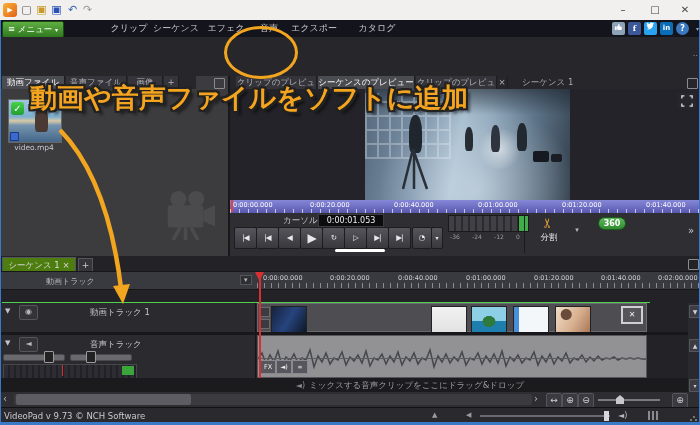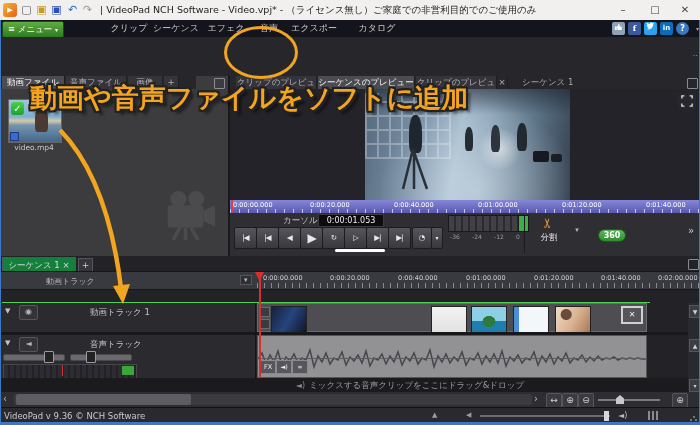--- a/index.html
+++ b/index.html
@@ -83,25 +83,25 @@
   .tbtn{position:absolute;top:14px;width:21px;height:20px;border:1px solid #1d1d20;border-radius:2px;
      background:linear-gradient(#55555b,#38383d);color:#e9e9ec;font-size:7.5px;text-align:center;line-height:20px;letter-spacing:-1px;}
   .tbtn.play{font-size:12px;}
   .cursorbox{position:absolute;left:88px;top:1px;width:64px;height:11px;background:#0c0c0e;color:#efefef;
      font-size:8px;line-height:11px;text-align:center;border:1px solid #3c3c40;}
   .meter{position:absolute;left:218px;top:2px;width:78px;height:15px;border:1px solid #1a1a1c;
      background:repeating-linear-gradient(90deg,#404046 0 5px,#2b2b2f 5px 7px);}
   .metergreen{position:absolute;left:288px;top:2px;width:9px;height:15px;background:#3fae4a;border:1px solid #1a1a1c;}
   .meterlbl{position:absolute;top:20px;font-size:6px;color:#9a9aa0;}
   .bigbtn{position:absolute;top:1px;height:40px;text-align:center;color:#e8e8ec;font-size:8.5px;}
-  .badge360{display:inline-block;margin-top:15px;padding:1px 5px;border-radius:7px;background:linear-gradient(#5cb85c,#2e8b2e);
+  .badge360{display:inline-block;margin-top:3px;padding:1px 5px;border-radius:7px;background:linear-gradient(#5cb85c,#2e8b2e);
      color:#fff;font-size:8px;font-weight:bold;border:1px solid #1c5c1c;}
   
   #tl-tabrow{position:absolute;left:0;top:256px;width:700px;height:15px;background:#222227;}
-  #tl-tab{position:absolute;left:2px;top:1px;width:72px;height:14px;background:#15803d;color:#ddd;
+  #tl-tab{position:absolute;left:2px;top:1px;width:72px;height:14px;background:#4d7c0f;color:#ddd;
      font-size:8.5px;line-height:14px;text-align:center;border:1px solid #55555c;border-bottom:none;}
   #tl-add{position:absolute;left:78px;top:2px;width:13px;height:12px;background:#35353b;color:#ccc;
      font-size:9px;line-height:12px;text-align:center;border:1px solid #55555c;}
   #rulerrow{position:absolute;left:0;top:271px;width:700px;height:17px;background:#393940;border-top:1px solid #17171a;border-bottom:1px solid #17171a;}
   .rulbl{position:absolute;top:2px;font-size:6.5px;color:#cfcfd4;white-space:nowrap;}
   .rulticks{position:absolute;left:257px;right:0;bottom:1px;height:5px;
      background:repeating-linear-gradient(90deg,#8a8a92 0 1px,transparent 1px 7px);}
   .hintrow{position:absolute;left:0;width:700px;height:14px;background:#1b1b1e;color:#9a9aa0;font-size:8.5px;}
   .hintinner{position:absolute;left:180px;top:0;width:460px;height:14px;line-height:14px;text-align:center;white-space:nowrap;}
   .imgchip{display:inline-block;width:11px;height:8px;border:1px solid #8a8a90;border-radius:1px;vertical-align:-1px;margin-right:4px;
@@ -159,21 +159,20 @@
 
 <div id="app">
 
   <div id="titlebar">
     <div class="appico">▶</div>
     <div class="tb-ic" style="left:20px;">▢</div>
     <div class="tb-ic" style="left:35px;color:#c79a2a;">▣</div>
     <div class="tb-ic" style="left:50px;color:#2a50b8;">▣</div>
     <div class="tb-ic" style="left:66px;color:#3a6ab0;">↶</div>
     <div class="tb-ic" style="left:81px;color:#9a9a9a;">↷</div>
-    <div class="ttxt">| VideoPad NCH Software - Video.vpj* - （ライセンス無し）ご家庭での非営利目的でのご使用のみ</div>
     <div class="winbtn" style="left:608px;">–</div>
     <div class="winbtn" style="left:640px;">□</div>
     <div class="winbtn" style="left:670px;">✕</div>
   </div>
 
   <div id="menubar">
     <div id="menubtn">
       <span>≡</span>
       <span>メニュー</span>
       <span style="font-size:6px;">▾</span>
@@ -496,21 +495,21 @@
     <span style="position:absolute;left:534px;top:1px;color:#b8b8c0;font-size:10px;">›</span>
     <div class="zbtn" style="left:546px;">↔</div>
     <div class="zbtn" style="left:562px;">⊕</div>
     <div class="zbtn" style="left:578px;">⊖</div>
     <div style="position:absolute;left:598px;top:7px;width:62px;height:2px;background:#7a7a80;"></div>
     <div style="position:absolute;left:616px;top:3px;width:8px;height:9px;background:#c8c8cd;clip-path:polygon(50% 0,100% 40%,100% 100%,0 100%,0 40%);"></div>
     <div class="zbtn" style="left:672px;">⊕</div>
   </div>
 
   <div id="statusrow">
-    <span style="position:absolute;left:4px;top:3px;">VideoPad v 9.36 © NCH Software</span>
+    <span style="position:absolute;left:4px;top:3px;">VideoPad v 9.73 © NCH Software</span>
     <span style="position:absolute;left:432px;top:3px;color:#9a9aa0;font-size:7px;">▲</span>
     <span style="position:absolute;left:466px;top:3px;color:#9a9aa0;font-size:7px;">◀</span>
     <div style="position:absolute;left:480px;top:7px;width:130px;height:2px;background:#6a6a70;"></div>
     <div style="position:absolute;left:604px;top:3px;width:5px;height:10px;background:#d8d8dc;"></div>
     <span style="position:absolute;left:618px;top:3px;color:#b8b8c0;font-size:8px;">◄)</span>
     <div style="position:absolute;left:648px;top:3px;width:10px;height:9px;background:repeating-linear-gradient(90deg,#8a8a90 0 2px,transparent 2px 4px);"></div>
     <div style="position:absolute;left:690px;top:6px;width:7px;height:7px;background:radial-gradient(circle at 1px 6px,#777 0 1px,transparent 1.5px),radial-gradient(circle at 4px 3px,#777 0 1px,transparent 1.5px),radial-gradient(circle at 6px 6px,#777 0 1px,transparent 1.5px);"></div>
   </div>
 
   <div id="blueborder-b"></div>

